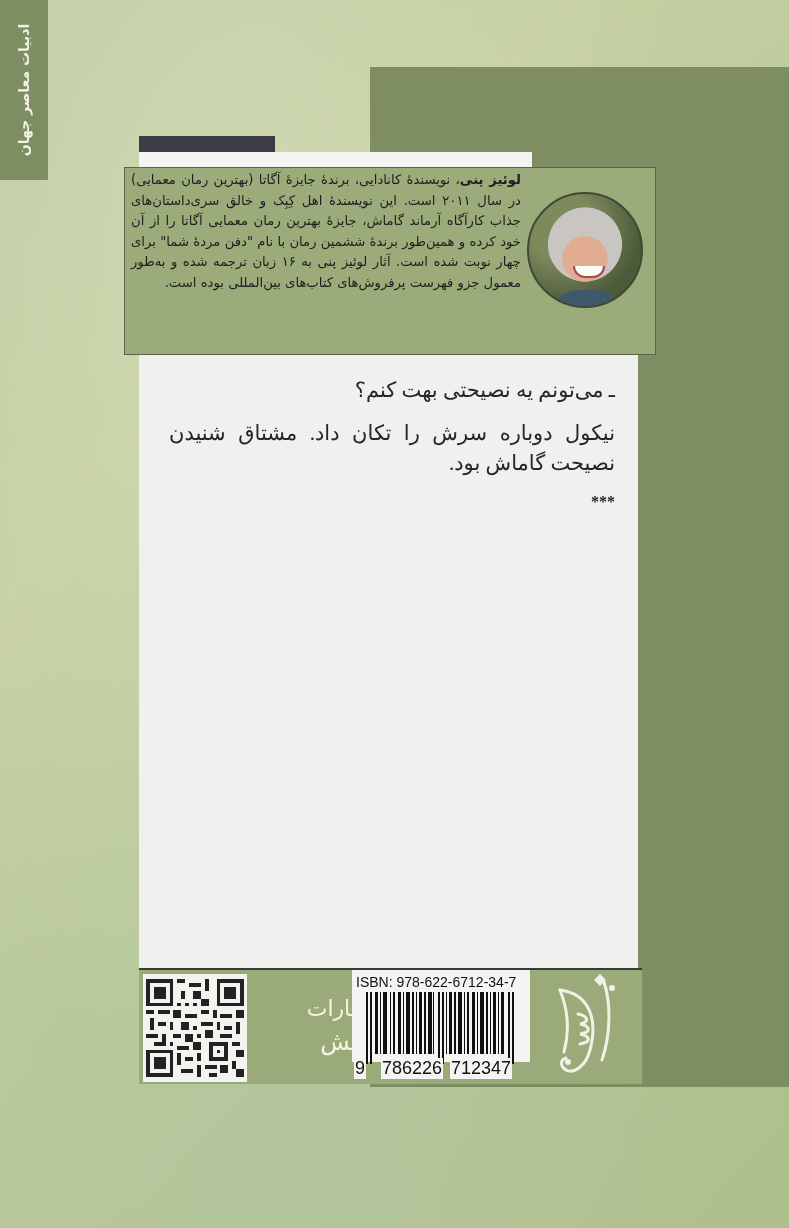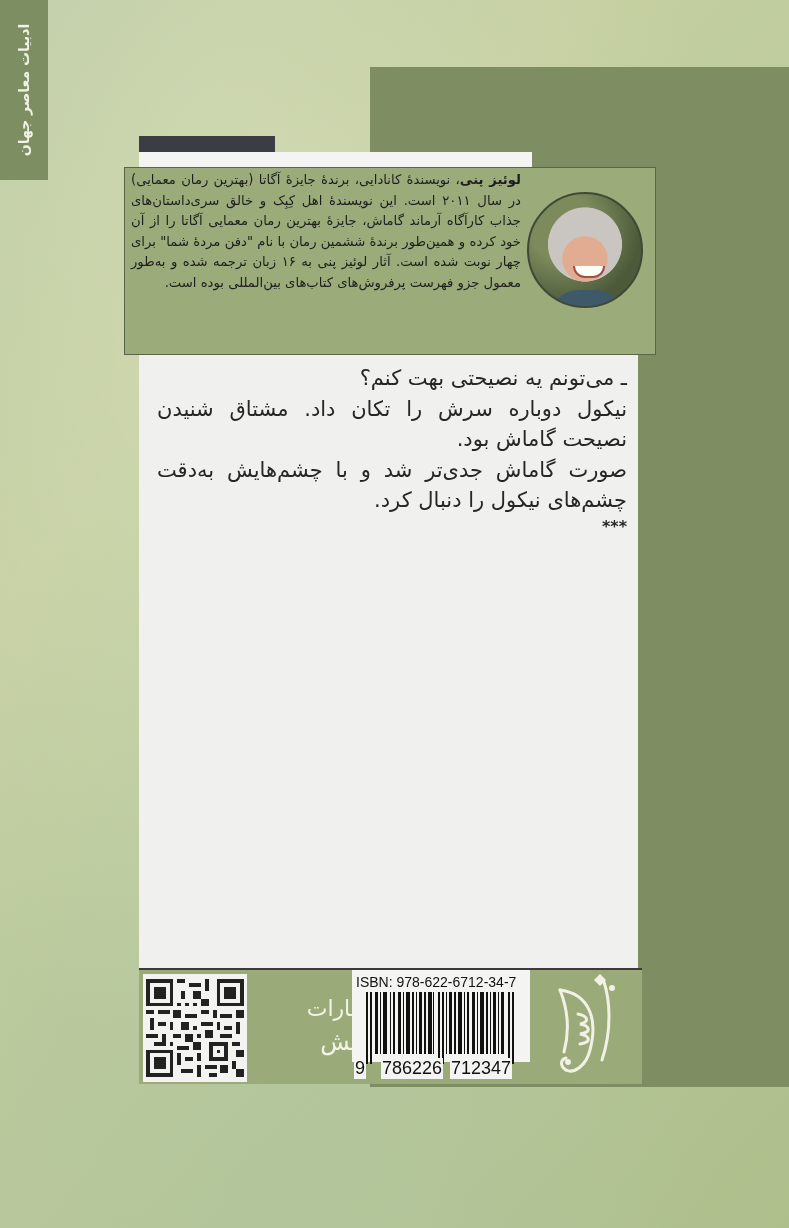--- a/index.html
+++ b/index.html
@@ -63,21 +63,21 @@
   }
   .text-panel {
     position:absolute; left:139px; top:355px; width:499px; height:613px;
     background:#f0f0ee;
   }
   .excerpt {
     position:absolute; left:18px; top:8px; width:470px;
     direction:rtl; text-align:justify; text-align-last:right;
     font-size:21px; line-height:30.6px; color:#262626;
   }
-  .excerpt p { margin:0; }
+  .excerpt p { margin:12px;font-family:Liberation Serif, serif; }
   .excerpt .stars { text-align:right; text-align-last:right; font-weight:bold; font-size:16px; line-height:22px; }
   .bottom-bar {
     position:absolute; left:139px; top:968px; width:503px; height:114px;
     background:#9aaa78; border-top:2px solid #3a3a3a;
   }
   .qr {
     position:absolute; left:4px; top:4px; width:104px; height:108px;
     background:#f3f3f0;
   }
   .qr svg { position:absolute; left:3px; top:3px; }
@@ -125,21 +125,20 @@
   <div class="author-photo">
     <div class="shirt"></div>
     <div class="smile"></div>
   </div>
 </div>
 
 <div class="text-panel">
   <div class="excerpt">
     <p>ـ می‌تونم یه نصیحتی بهت کنم؟</p>
     <p>نیکول دوباره سرش را تکان داد. مشتاق شنیدن نصیحت گاماش بود.</p>
-    <p>صورت گاماش جدی‌تر شد و با چشم‌هایش به‌دقت چشم‌های نیکول را دنبال کرد.</p>
     <p class="stars">***</p>
   </div>
 </div>
 
 <div class="bottom-bar">
   <div class="qr">
     <svg width="98" height="102" viewBox="0 0 25 25" shape-rendering="crispEdges">
       <rect width="25" height="25" fill="#f3f3f0"></rect>
       <g fill="#222">
         <rect x="0" y="0" width="7" height="7"></rect>

